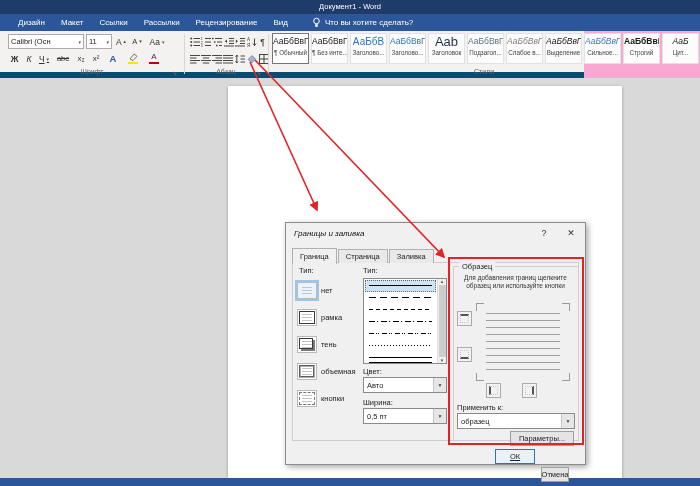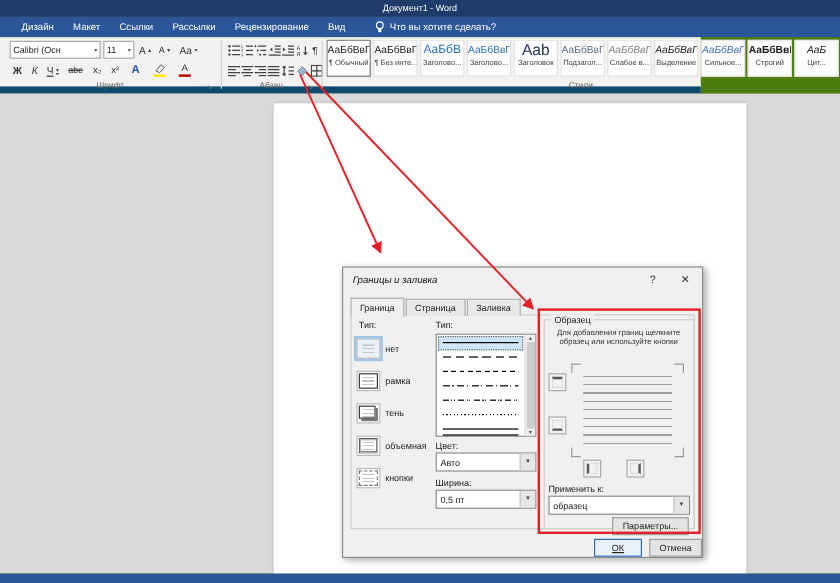--- a/index.html
+++ b/index.html
@@ -1,16 +1,16 @@
 <!DOCTYPE html>
 <html><head>
 <meta charset="utf-8">
 <style>
   html,body{margin:0;padding:0;background:#9e9e9e;}
-  #app{position:relative;width:700px;height:486px;background:#4d7c0f;overflow:hidden;
+  #app{position:relative;width:700px;height:486px;background:#f9a8d4;overflow:hidden;
        font-family:"Liberation Sans",sans-serif;color:#222;}
   
   .titlebar{position:absolute;left:0;top:0;width:700px;height:14px;background:#1e3b69;
             color:#fff;font-size:7.5px;line-height:14px;text-align:center;}
   
   .tabrow{position:absolute;left:0;top:14px;width:700px;height:17px;background:#2b579a;
           display:flex;align-items:center;padding-left:10px;box-sizing:border-box;}
   .rtabs{display:flex;height:100%;}
   .rtab{color:#fff;font-size:8px;line-height:17px;padding:0 8px;white-space:nowrap;}
   .tellme{display:flex;align-items:center;margin-left:16px;color:#fff;font-size:8px;gap:4px;}
@@ -451,21 +451,21 @@
         <span class="flbl" style="left:3px;top:136px">Применить к:</span>
         <div class="combo2" style="left:3px;top:146px;width:118px">
           <span class="val">образец</span>
           <div class="dd">▼</div>
         </div>
         <div class="wbtn" style="left:56px;top:164px;width:64px">Параметры...</div>
       </div>
     </div>
 
     <div class="wbtn okbtn" style="left:209px;top:226px;width:40px">ОК</div>
-    <div class="wbtn" style="left:255px;top:226px;width:44px">Отмена</div>
+    <div class="wbtn" style="left:255px;top:244px;width:28px">Отмена</div>
   </div>
 
   <svg class="overlay" width="700" height="486" viewBox="0 0 700 486">
     <defs>
       <marker id="arr" markerWidth="8" markerHeight="8" refX="5" refY="3" orient="auto">
         <path d="M0,0 L6,3 L0,6 Z" fill="#e32227"></path>
       </marker>
     </defs>
     <rect x="449" y="258" width="134" height="186" fill="none" stroke="#e32227" stroke-width="2"></rect>
     <line x1="250" y1="62" x2="317" y2="210" stroke="#e32227" stroke-width="1.6" marker-end="url(#arr)"></line>

